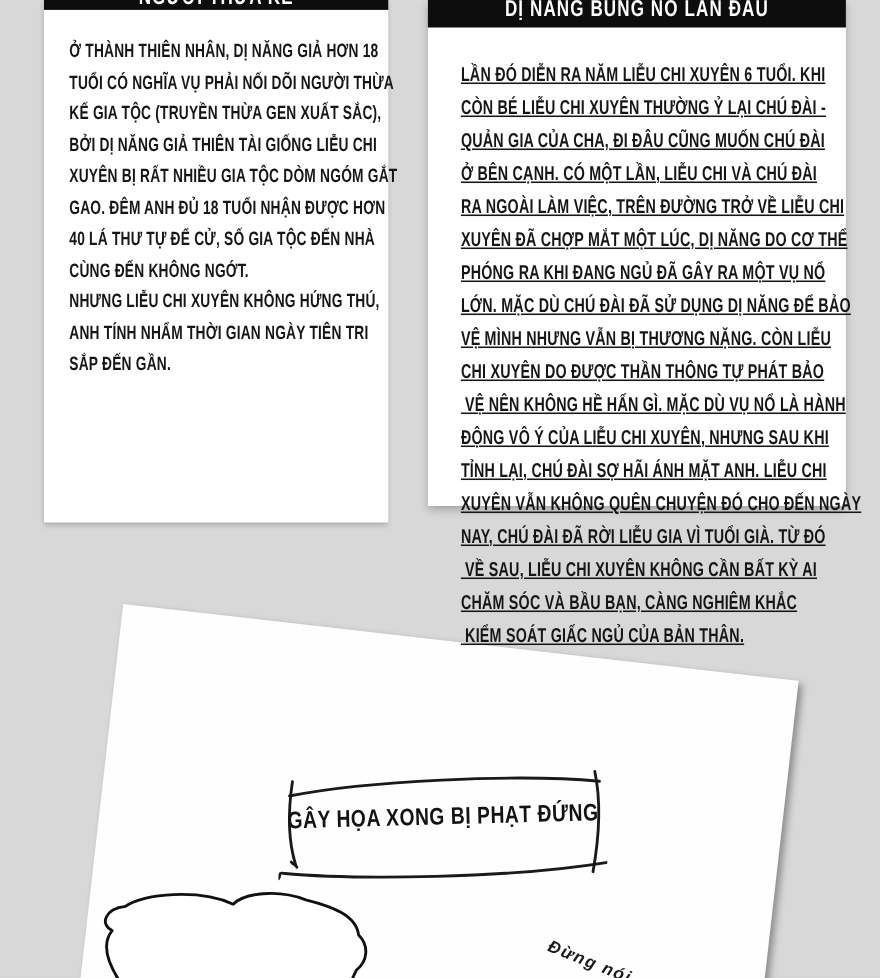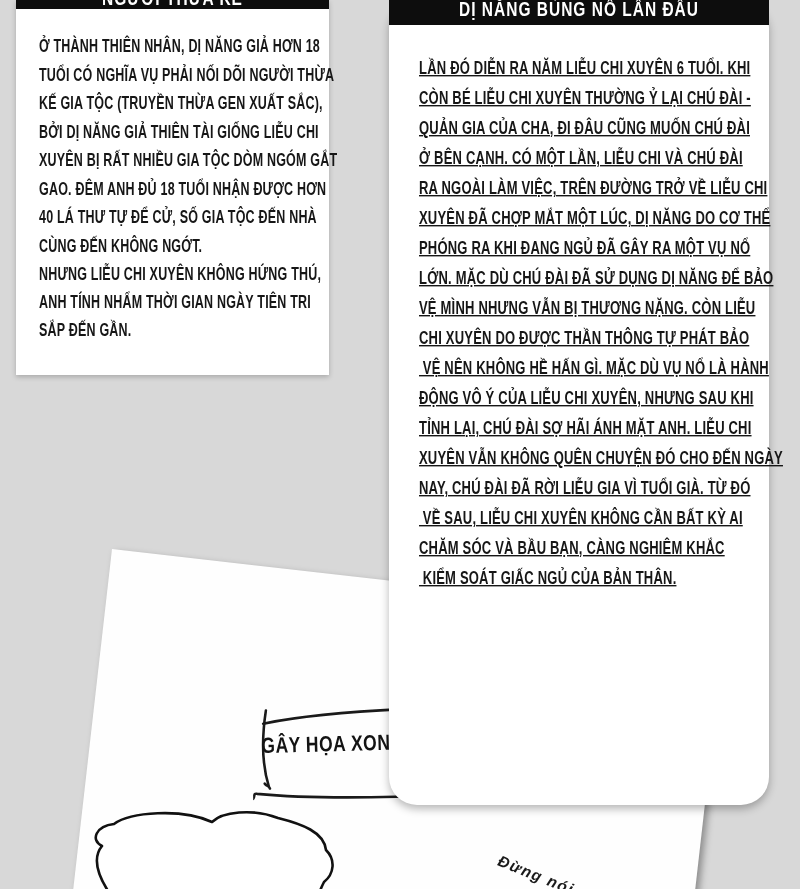--- a/index.html
+++ b/index.html
@@ -3,22 +3,22 @@
 <meta charset="utf-8">
 <style>
   html,body{margin:0;padding:0;background:#c9c9c9;}
   .page{
     position:relative;width:800px;height:889px;overflow:hidden;
     background:#d8d8d8;
     font-family:"Liberation Sans", sans-serif;
   }
   
   .panel{position:absolute;background:#ffffff;}
-  .panel-left{left:16px;top:0;width:313px;height:375px;box-shadow:0 2px 5px rgba(0,0,0,0.22);}
-  .panel-right{left:389px;top:0;width:380px;height:805px;box-shadow:0 4px 8px rgba(0,0,0,0.28);z-index:4;border-radius:28px;}
+  .panel-left{left:40px;top:0;width:313px;height:475px;box-shadow:0 2px 5px rgba(0,0,0,0.22);}
+  .panel-right{left:389px;top:0;width:380px;height:460px;box-shadow:0 4px 8px rgba(0,0,0,0.28);z-index:4;}
   .panel-header{position:relative;background:#0d0d0d;overflow:hidden;width:100%;}
   .panel-left .panel-header{height:9px;}
   .panel-right .panel-header{height:25px;}
   .hdr-text{
     position:absolute;left:0;right:0;text-align:center;color:#ffffff;
     font-weight:700;font-size:15.5px;line-height:15px;letter-spacing:1px;
     transform:scaleY(1.35);transform-origin:center bottom;white-space:pre;
   }
   .panel-left .hdr-text{bottom:1px;}
   .panel-right .hdr-text{bottom:6px;}

